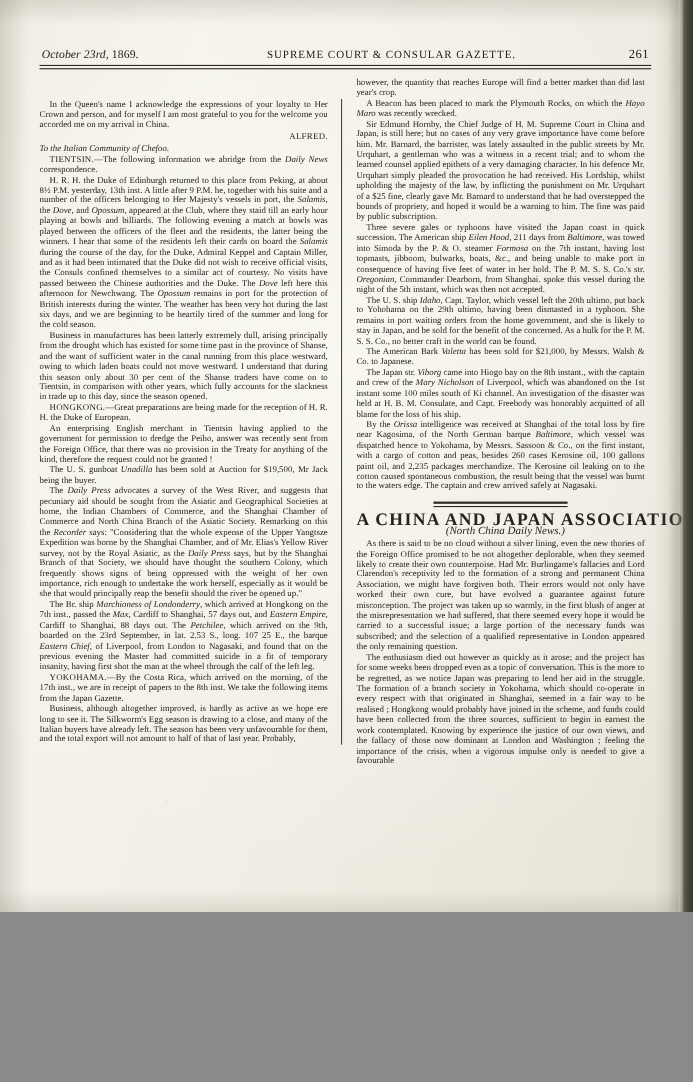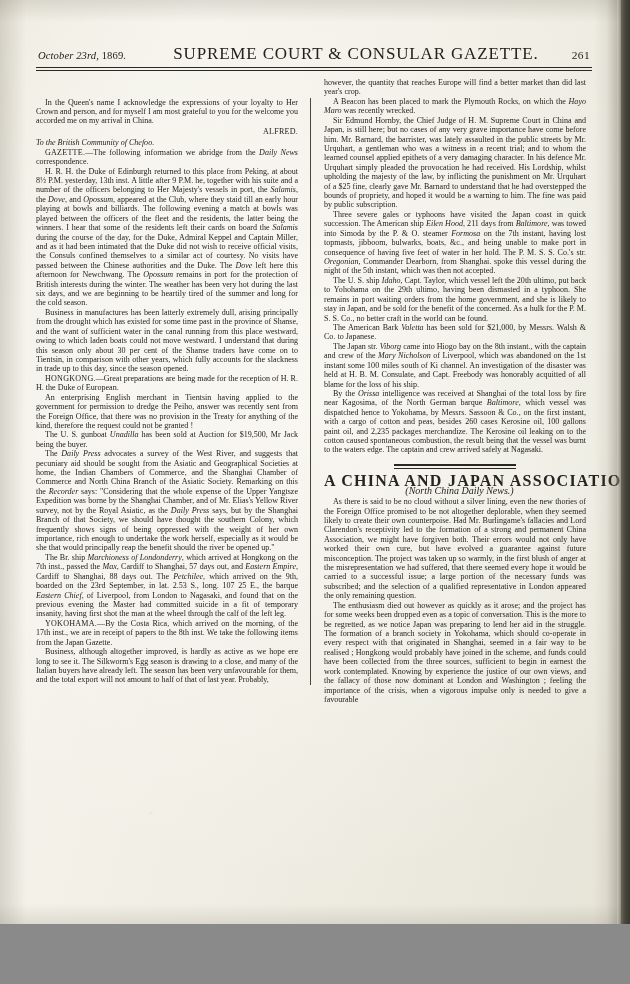--- a/index.html
+++ b/index.html
@@ -3,21 +3,21 @@
 <meta charset="utf-8">
 <style>
   html, body {
     margin: 0;
     padding: 0;
     background: #8a8a8a;
   }
   #page {
     position: relative;
     width: 630px;
-    height: 924px;
+    height: 829px;
     overflow: hidden;
     background: #f2f0e8;
     font-family: "Liberation Serif", serif;
   }
   
   #page .paper {
     position: absolute;
     inset: 0;
     background:
       radial-gradient(ellipse 120% 80% at 50% 40%, rgba(255,255,250,0.55), rgba(0,0,0,0) 70%),
@@ -97,21 +97,21 @@
     letter-spacing: .1px;
     padding: 0 2px 3px 2px;
   }
   .runhead .date {
     font-style: italic;
     font-size: 10.6px;
     white-space: nowrap;
   }
   .runhead .date .yr { font-style: normal; }
   .runhead .gaz {
-    font-size: 17px;
+    font-size: 10px;
     letter-spacing: .85px;
     white-space: nowrap;
     margin-left: 14px;
   }
   .runhead .folio {
     font-size: 11.4px;
     letter-spacing: .4px;
     text-align: right;
   }
   .rule-double {
@@ -205,24 +205,24 @@
       <div class="folio">261</div>
     </div>
     <div class="rule-double"></div>
 
     <div class="cols">
 
       <div class="col left">
 
         <p>In the Queen's name I acknowledge the expressions of your loyalty to Her Crown and person, and for myself I am most grateful to you for the welcome you accorded me on my arrival in China.</p>
         <p class="sig"><span class="sc">ALFRED.</span></p>
-        <p class="addressee">To the British Community of Chefoo.</p>
+        <p class="addressee">To the Italian Community of Chefoo.</p>
 
         <p>
-          <span class="sc">GAZETTE.</span><span>—The following information we abridge from the </span><span class="it">Daily News</span><span> correspondence.</span>
+          <span class="sc">TIENTSIN.</span><span>—The following information we abridge from the </span><span class="it">Daily News</span><span> correspondence.</span>
         </p>
 
         <p>H. R. H. the Duke of Edinburgh returned to this place from Peking, at about 8½ P.M. yesterday, 13th inst. A little after 9 P.M. he, together with his suite and a number of the officers belonging to Her Majesty's vessels in port, the <span class="it">Salamis</span>, the <span class="it">Dove</span>, and <span class="it">Opossum</span>, appeared at the Club, where they staid till an early hour playing at bowls and billiards. The following evening a match at bowls was played between the officers of the fleet and the residents, the latter being the winners. I hear that some of the residents left their cards on board the <span class="it">Salamis</span> during the course of the day, for the Duke, Admiral Keppel and Captain Miller, and as it had been intimated that the Duke did not wish to receive official visits, the Consuls confined themselves to a similar act of courtesy. No visits have passed between the Chinese authorities and the Duke. The <span class="it">Dove</span> left here this afternoon for Newchwang. The <span class="it">Opossum</span> remains in port for the protection of British interests during the winter. The weather has been very hot during the last six days, and we are beginning to be heartily tired of the summer and long for the cold season.</p>
         <p>Business in manufactures has been latterly extremely dull, arising principally from the drought which has existed for some time past in the province of Shanse, and the want of sufficient water in the canal running from this place westward, owing to which laden boats could not move westward. I understand that during this season only about 30 per cent of the Shanse traders have come on to Tientsin, in comparison with other years, which fully accounts for the slackness in trade up to this day, since the season opened.</p>
         <p>
           <span class="sc">HONGKONG.</span><span>—Great preparations are being made for the reception of H. R. H. the Duke of European.</span>
         </p>
 
         <p>An enterprising English merchant in Tientsin having applied to the government for permission to dredge the Peiho, answer was recently sent from the Foreign Office, that there was no provision in the Treaty for anything of the kind, therefore the request could not be granted !</p>
         <p>The U. S. gunboat <span class="it">Unadilla</span> has been sold at Auction for $19,500, Mr Jack being the buyer.</p>

